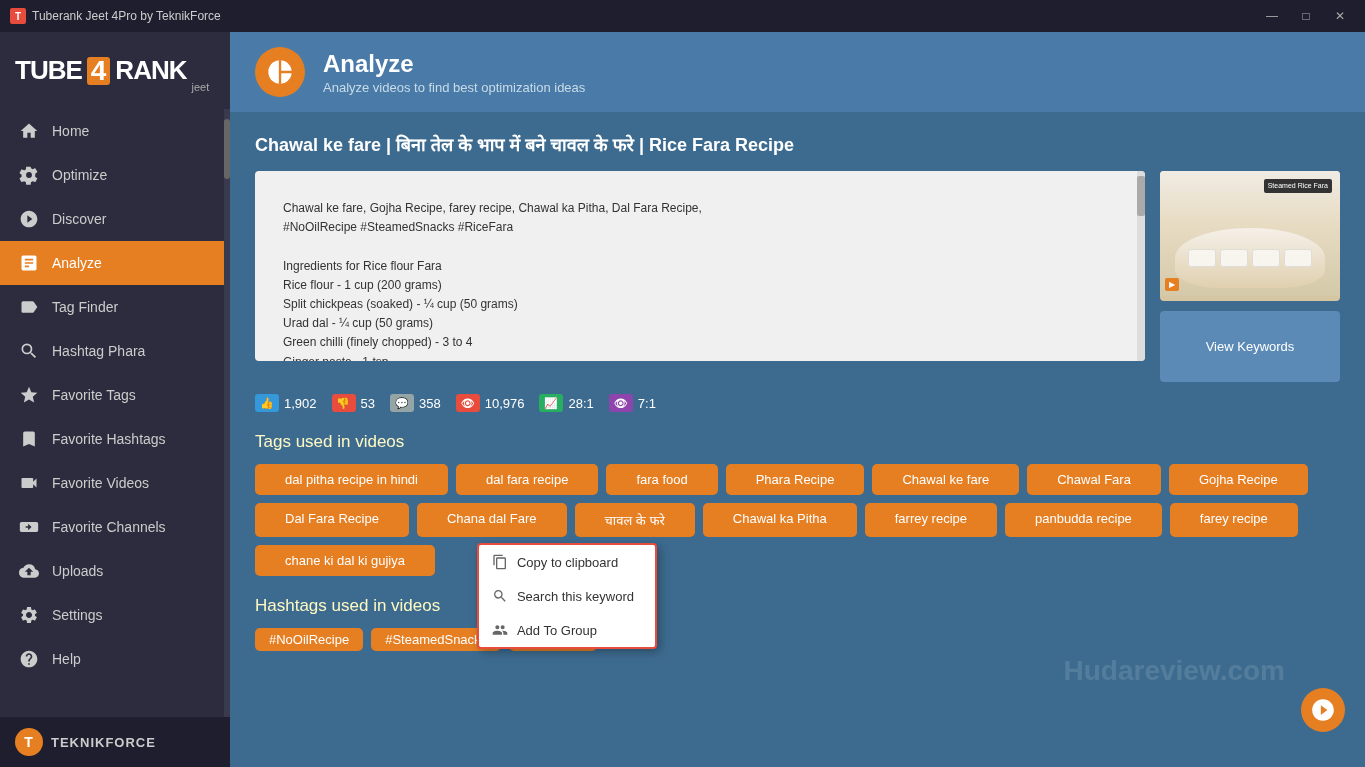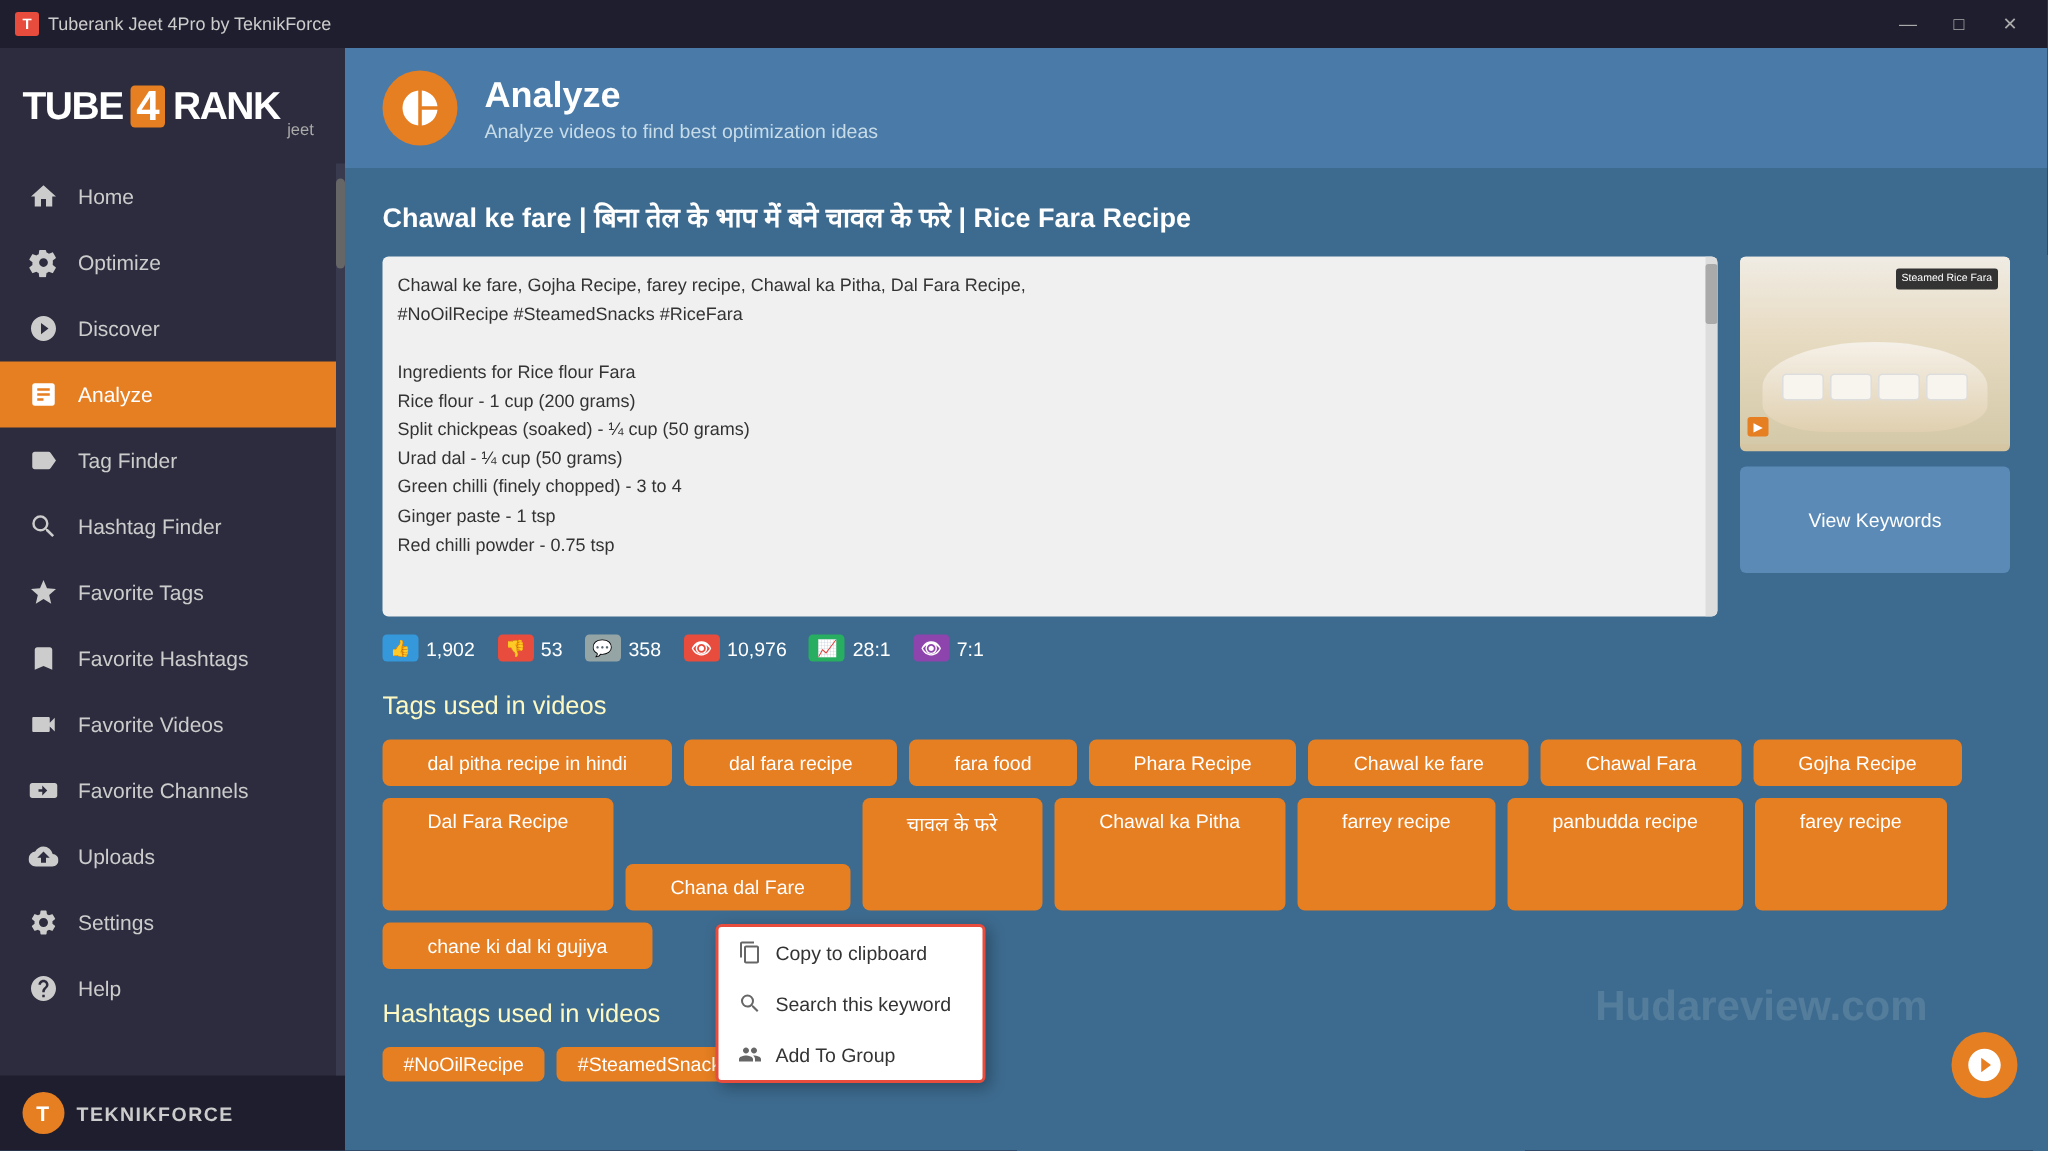--- a/index.html
+++ b/index.html
@@ -189,24 +189,24 @@
 
     .video-info-row {
       display: flex;
       gap: 15px;
     }
 
     .description-box {
       flex: 1;
       background: #f0f0f0;
       border-radius: 4px;
-      padding: 10px;
+      padding: 28px;
       font-size: 12px;
       color: #333;
-      height: 240px;
+      height: 190px;
       overflow: hidden;
       line-height: 1.6;
       position: relative;
     }
     .description-scrollbar {
       position: absolute;
       right: 0;
       top: 0;
       width: 8px;
       height: 100%;
@@ -461,21 +461,21 @@
             </svg>
         </span>
         <span>Tag Finder</span>
       </div>
       <div class="nav-item">
         <span class="nav-icon">
           <svg width="20" height="20" viewBox="0 0 24 24" fill="currentColor">
               <path d="M15.5 14h-.79l-.28-.27A6.471 6.471 0 0016 9.5 6.5 6.5 0 109.5 16c1.61 0 3.09-.59 4.23-1.57l.27.28v.79l5 4.99L20.49 19l-4.99-5zm-6 0C7.01 14 5 11.99 5 9.5S7.01 5 9.5 5 14 7.01 14 9.5 11.99 14 9.5 14z"></path>
             </svg>
         </span>
-        <span>Hashtag Finder</span>
+        <span>Hashtag Phara</span>
       </div>
       <div class="nav-item">
         <span class="nav-icon">
           <svg width="20" height="20" viewBox="0 0 24 24" fill="currentColor">
               <path d="M12 17.27L18.18 21l-1.64-7.03L22 9.24l-7.19-.61L12 2 9.19 8.63 2 9.24l5.46 4.73L5.82 21z"></path>
             </svg>
         </span>
         <span>Favorite Tags</span>
       </div>
       <div class="nav-item">
@@ -627,21 +627,21 @@
       <div class="section-title">Tags used in videos</div>
       <div class="tags-container">
         <div class="tag-pill">dal pitha recipe in hindi</div>
         <div class="tag-pill">dal fara recipe</div>
         <div class="tag-pill">fara food</div>
         <div class="tag-pill">Phara Recipe</div>
         <div class="tag-pill">Chawal ke fare</div>
         <div class="tag-pill">Chawal Fara</div>
         <div class="tag-pill">Gojha Recipe</div>
         <div class="tag-pill" style="position:relative;">Dal Fara Recipe</div>
-        <div class="tag-pill" style="position:relative;margin-top:44px;">
+        <div class="tag-pill" style="position:relative;">
           Chana dal Fare
           
           <div class="context-menu">
             <div class="context-menu-item">
               <span class="context-menu-icon">
                 <svg width="16" height="16" viewBox="0 0 24 24" fill="#666">
                     <path d="M16 1H4c-1.1 0-2 .9-2 2v14h2V3h12V1zm3 4H8c-1.1 0-2 .9-2 2v14c0 1.1.9 2 2 2h11c1.1 0 2-.9 2-2V7c0-1.1-.9-2-2-2zm0 16H8V7h11v14z"></path>
                   </svg>
               </span>
               <span>Copy to clipboard</span>

